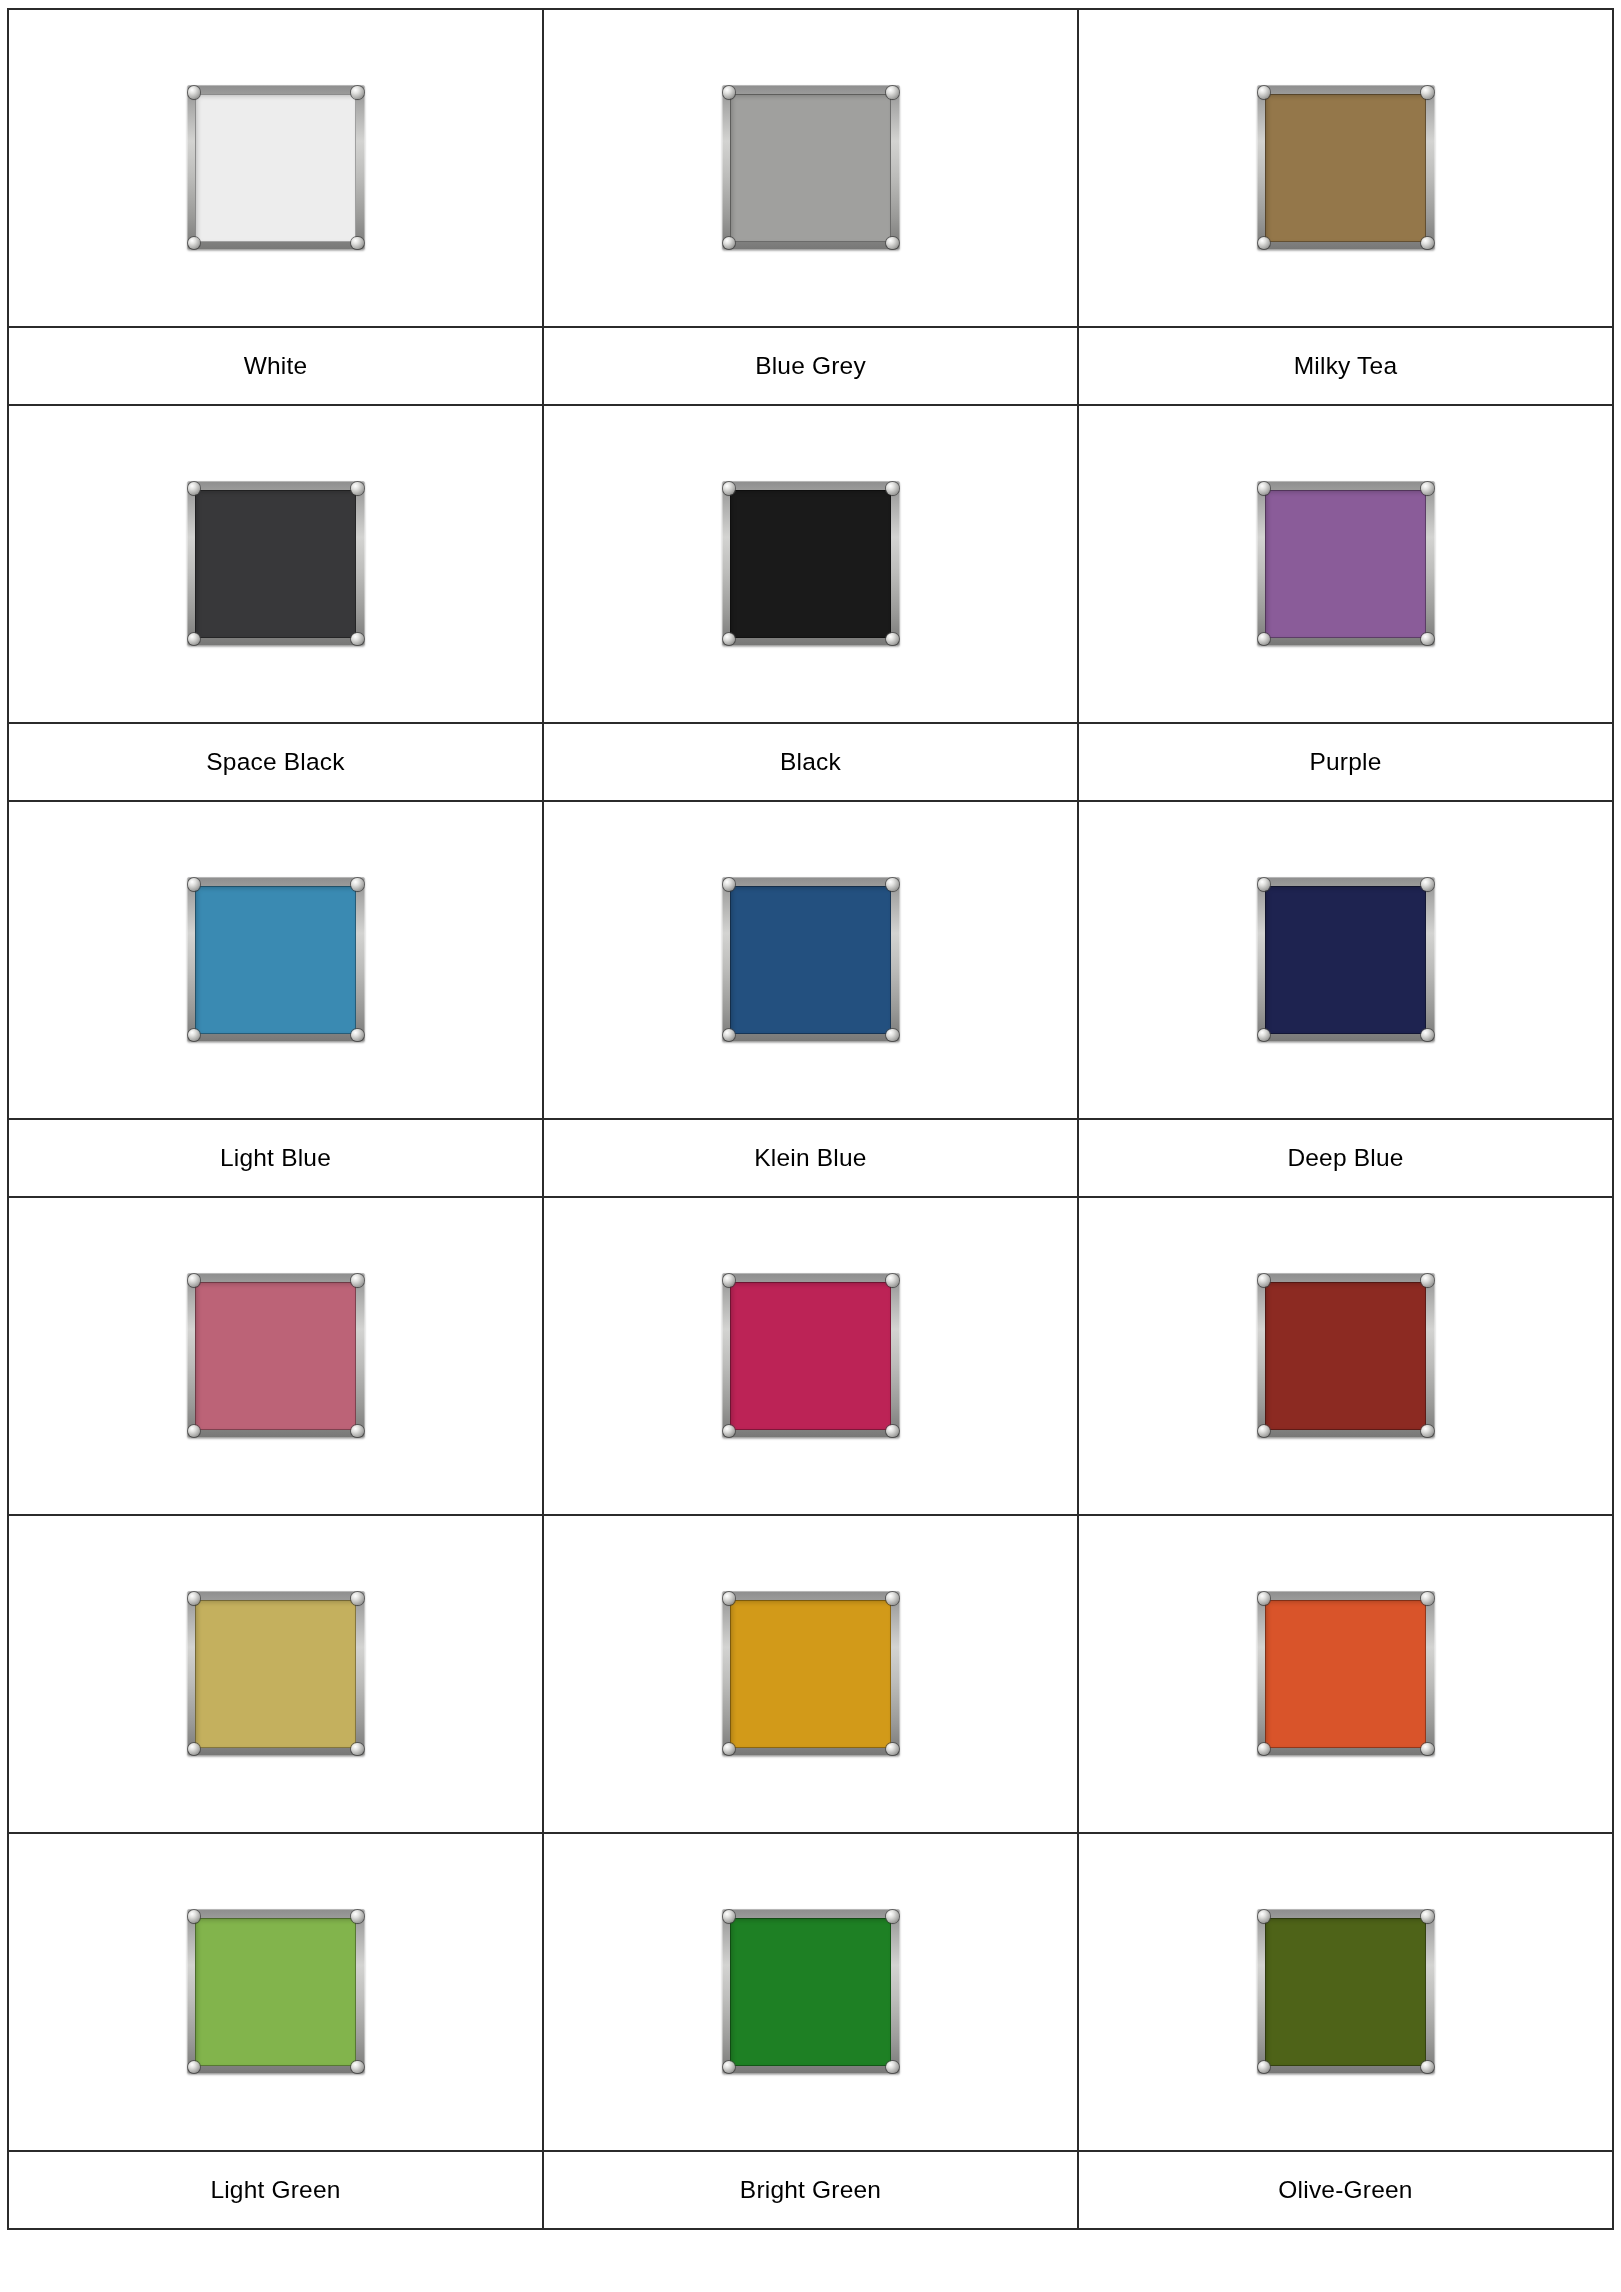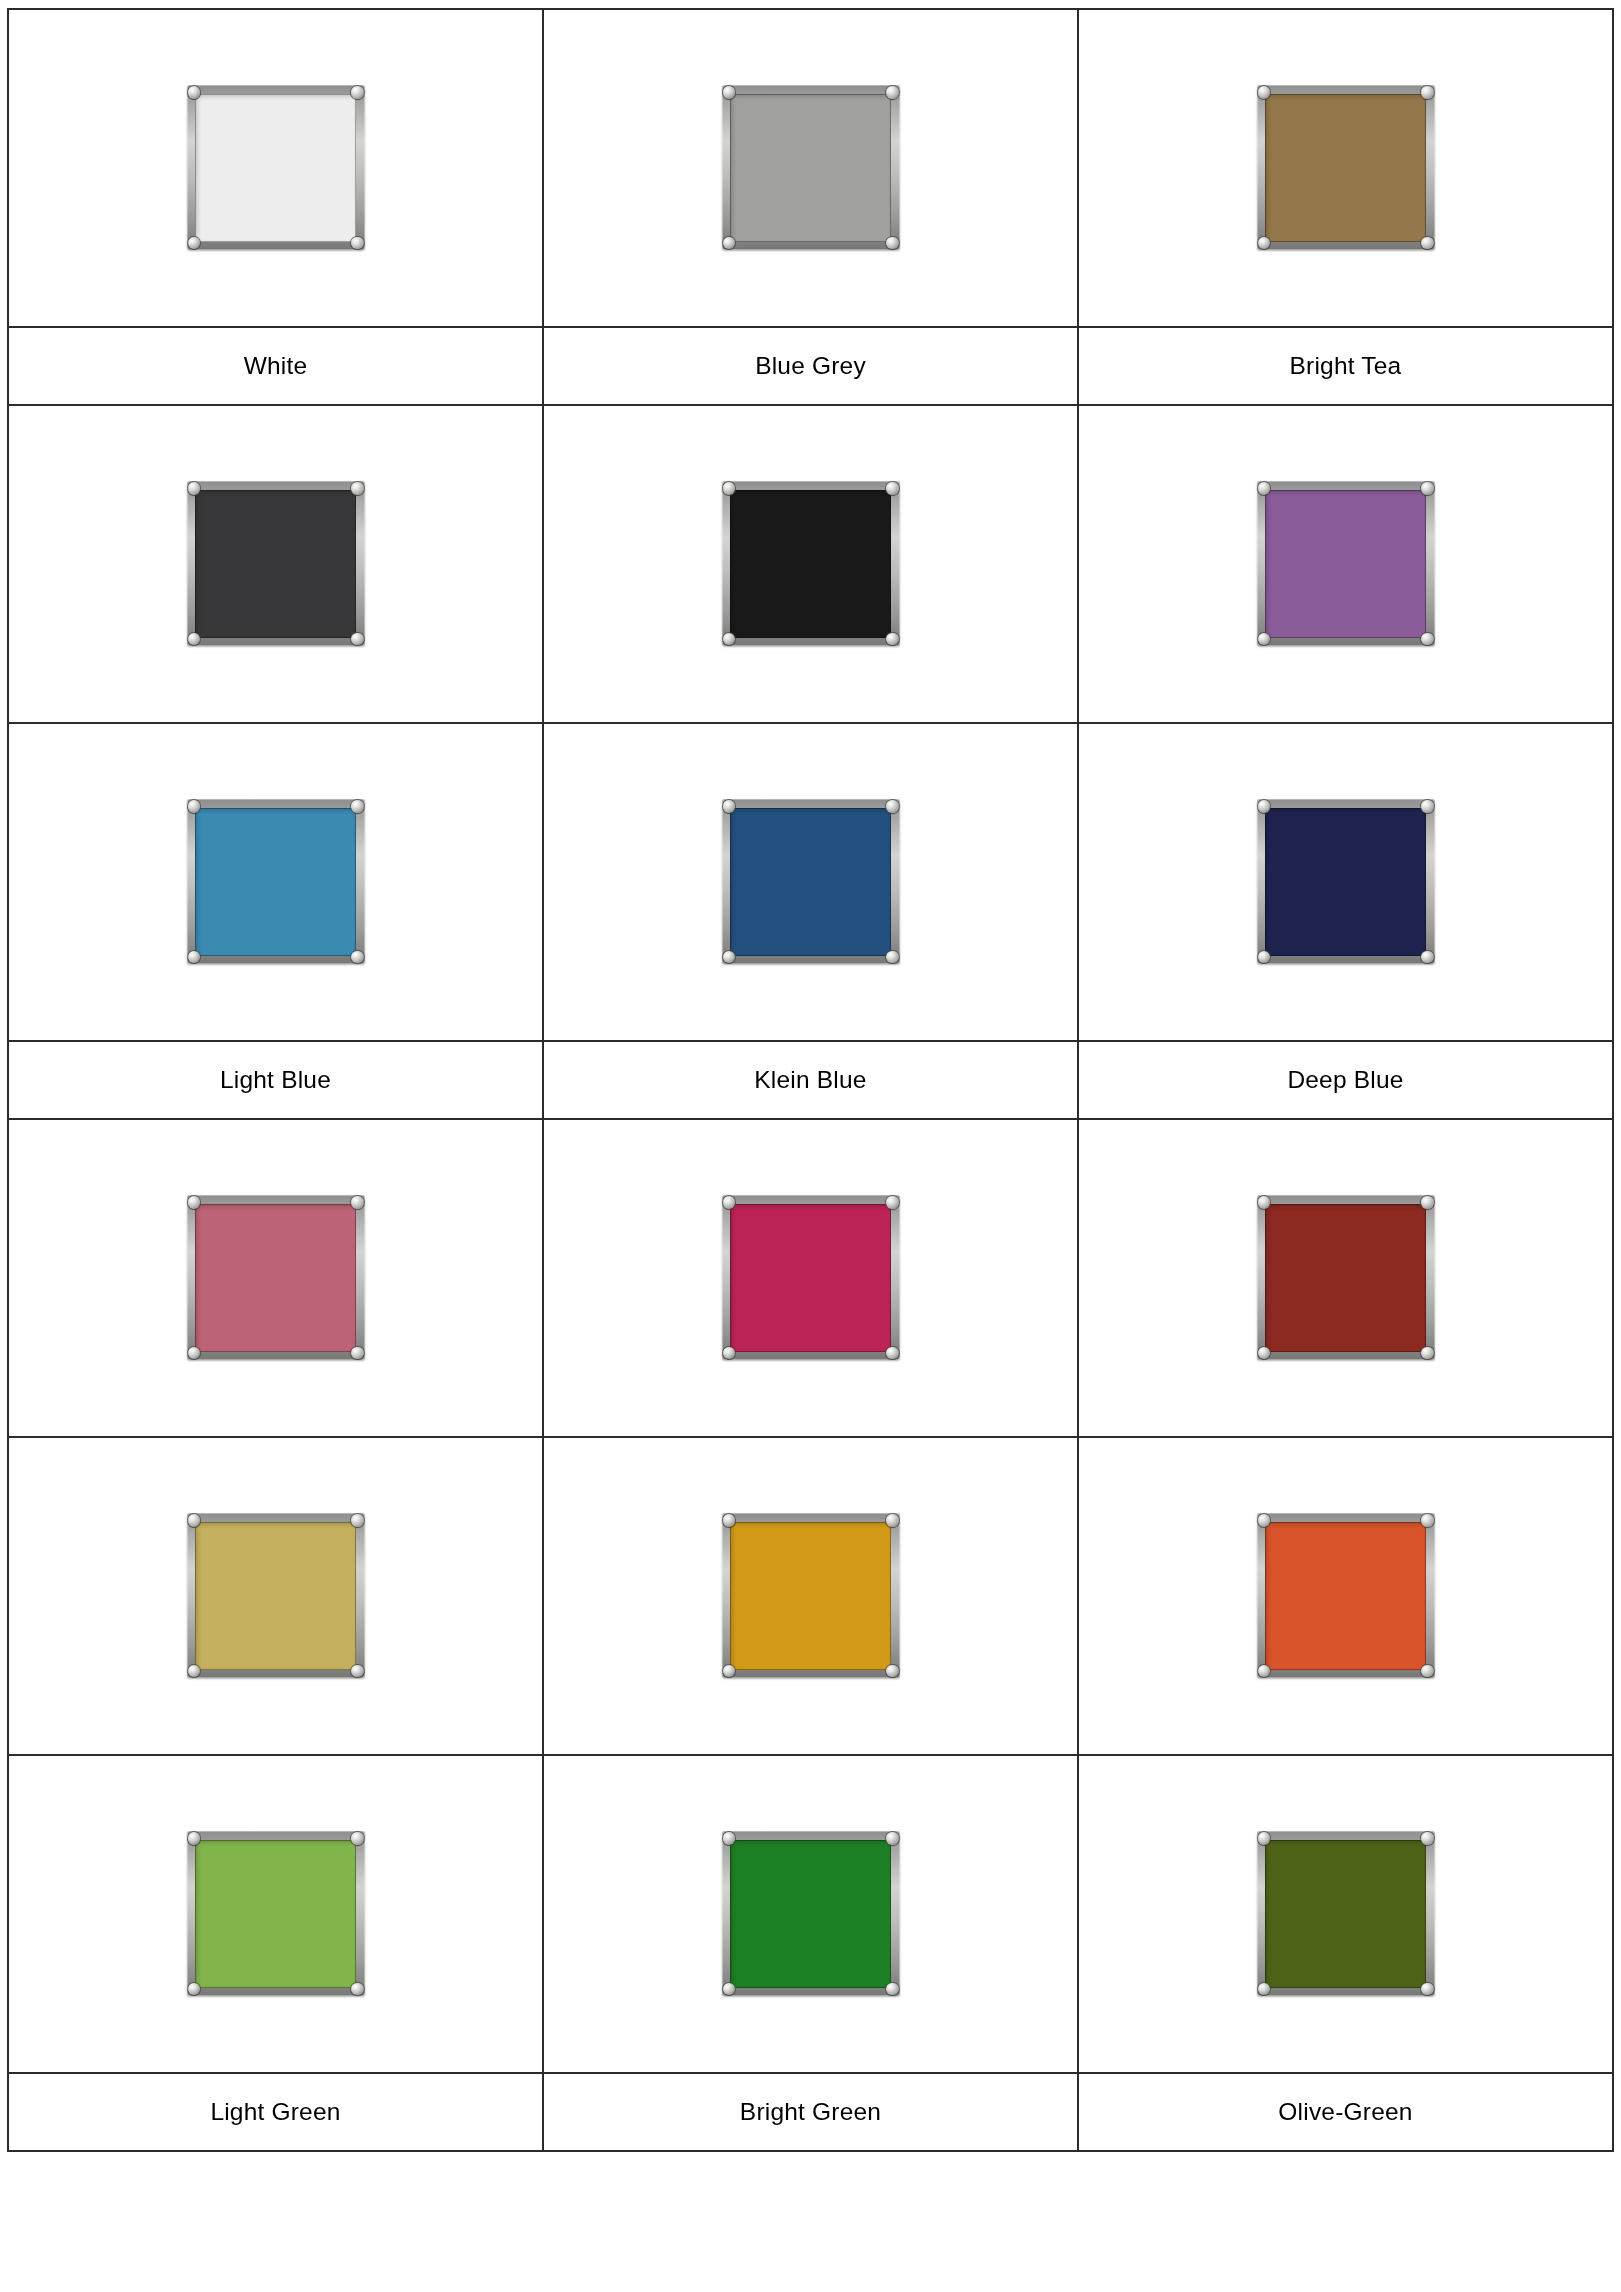--- a/index.html
+++ b/index.html
@@ -139,21 +139,21 @@
         </td>
       </tr>
       <tr>
         <td class="label-cell">
           <span class="label-text">White</span>
         </td>
         <td class="label-cell">
           <span class="label-text">Blue Grey</span>
         </td>
         <td class="label-cell">
-          <span class="label-text">Bright Tea</span>
+          <span class="label-text">Milky Tea</span>
         </td>
       </tr>
       <tr>
         <td class="swatch-cell">
           <div class="swatch">
             <div class="swatch-fill" style="background-color: rgb(56, 56, 58);"></div>
             <span class="screw tl"></span>
             <span class="screw tr"></span>
             <span class="screw bl"></span>
             <span class="screw br"></span>
@@ -169,20 +169,31 @@
           </div>
         </td>
         <td class="swatch-cell">
           <div class="swatch">
             <div class="swatch-fill" style="background-color: rgb(138, 92, 153);"></div>
             <span class="screw tl"></span>
             <span class="screw tr"></span>
             <span class="screw bl"></span>
             <span class="screw br"></span>
           </div>
+        </td>
+      </tr>
+      <tr>
+        <td class="label-cell">
+          <span class="label-text">Space Black</span>
+        </td>
+        <td class="label-cell">
+          <span class="label-text">Black</span>
+        </td>
+        <td class="label-cell">
+          <span class="label-text">Purple</span>
         </td>
       </tr>
       <tr>
         <td class="swatch-cell">
           <div class="swatch">
             <div class="swatch-fill" style="background-color: rgb(58, 138, 178);"></div>
             <span class="screw tl"></span>
             <span class="screw tr"></span>
             <span class="screw bl"></span>
             <span class="screw br"></span>

